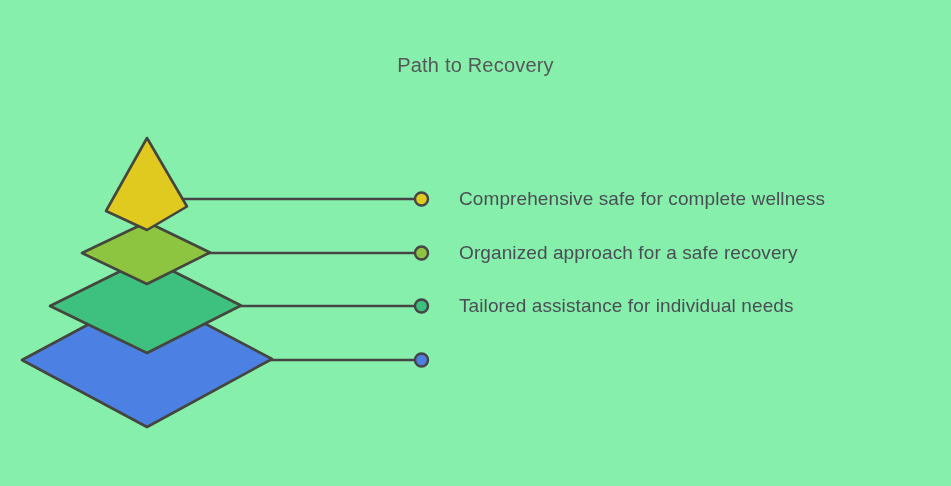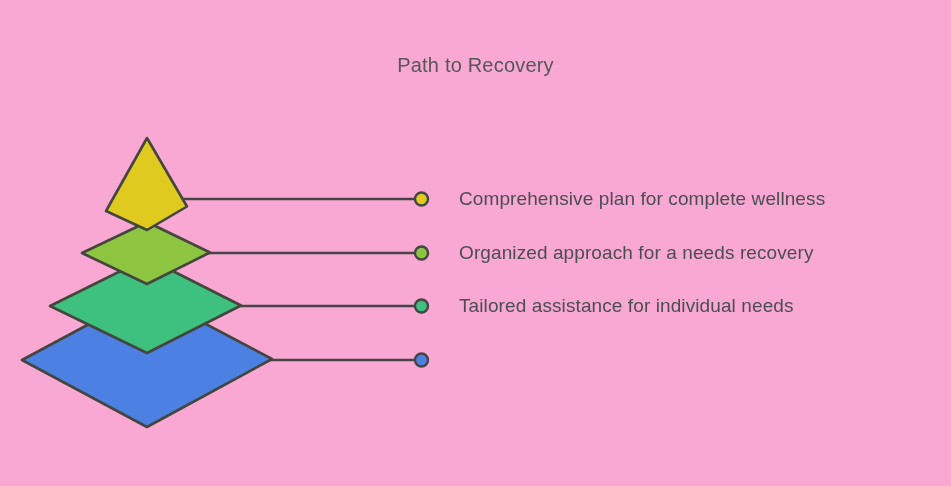--- a/index.html
+++ b/index.html
@@ -4,21 +4,21 @@
 <style>
   html, body {
     margin: 0;
     padding: 0;
     background: #ffffff;
   }
   .canvas {
     position: relative;
     width: 951px;
     height: 486px;
-    background: #f9a8d4;
+    background: #86efac;
     overflow: hidden;
     font-family: "Liberation Sans", sans-serif;
   }
   .diagram-title {
     position: absolute;
     top: 52px;
     left: 0;
     right: 0;
     text-align: center;
     font-size: 20px;
@@ -74,20 +74,20 @@
     <polygon points="147,258 241,305.5 147,353 50,306" fill="#3ec07e" stroke="#44463d"></polygon>
     <polygon points="147,222 210,252.5 147,284 82,253" fill="#8dc440" stroke="#44463d"></polygon>
     <polygon points="147,138 187,206.5 147,230 106,211" fill="#e1ca20" stroke="#44463d"></polygon>
 
     <circle cx="421.5" cy="199" r="6.5" fill="#e1ca20" stroke="#454545"></circle>
     <circle cx="421.5" cy="253" r="6.5" fill="#8dc440" stroke="#454545"></circle>
     <circle cx="421.5" cy="306" r="6.5" fill="#3ec07e" stroke="#454545"></circle>
     <circle cx="421.5" cy="360" r="6.5" fill="#4d80e3" stroke="#454545"></circle>
   </svg>
 
-  <div class="label" style="top:199px">Comprehensive plan for complete wellness</div>
+  <div class="label" style="top:199px">Comprehensive safe for complete wellness</div>
 
-  <div class="label" style="top:253px">Organized approach for a needs recovery</div>
+  <div class="label" style="top:253px">Organized approach for a safe recovery</div>
 
   <div class="label" style="top:306px">Tailored assistance for individual needs</div>
 
 
 </div>
 
 </body></html>

